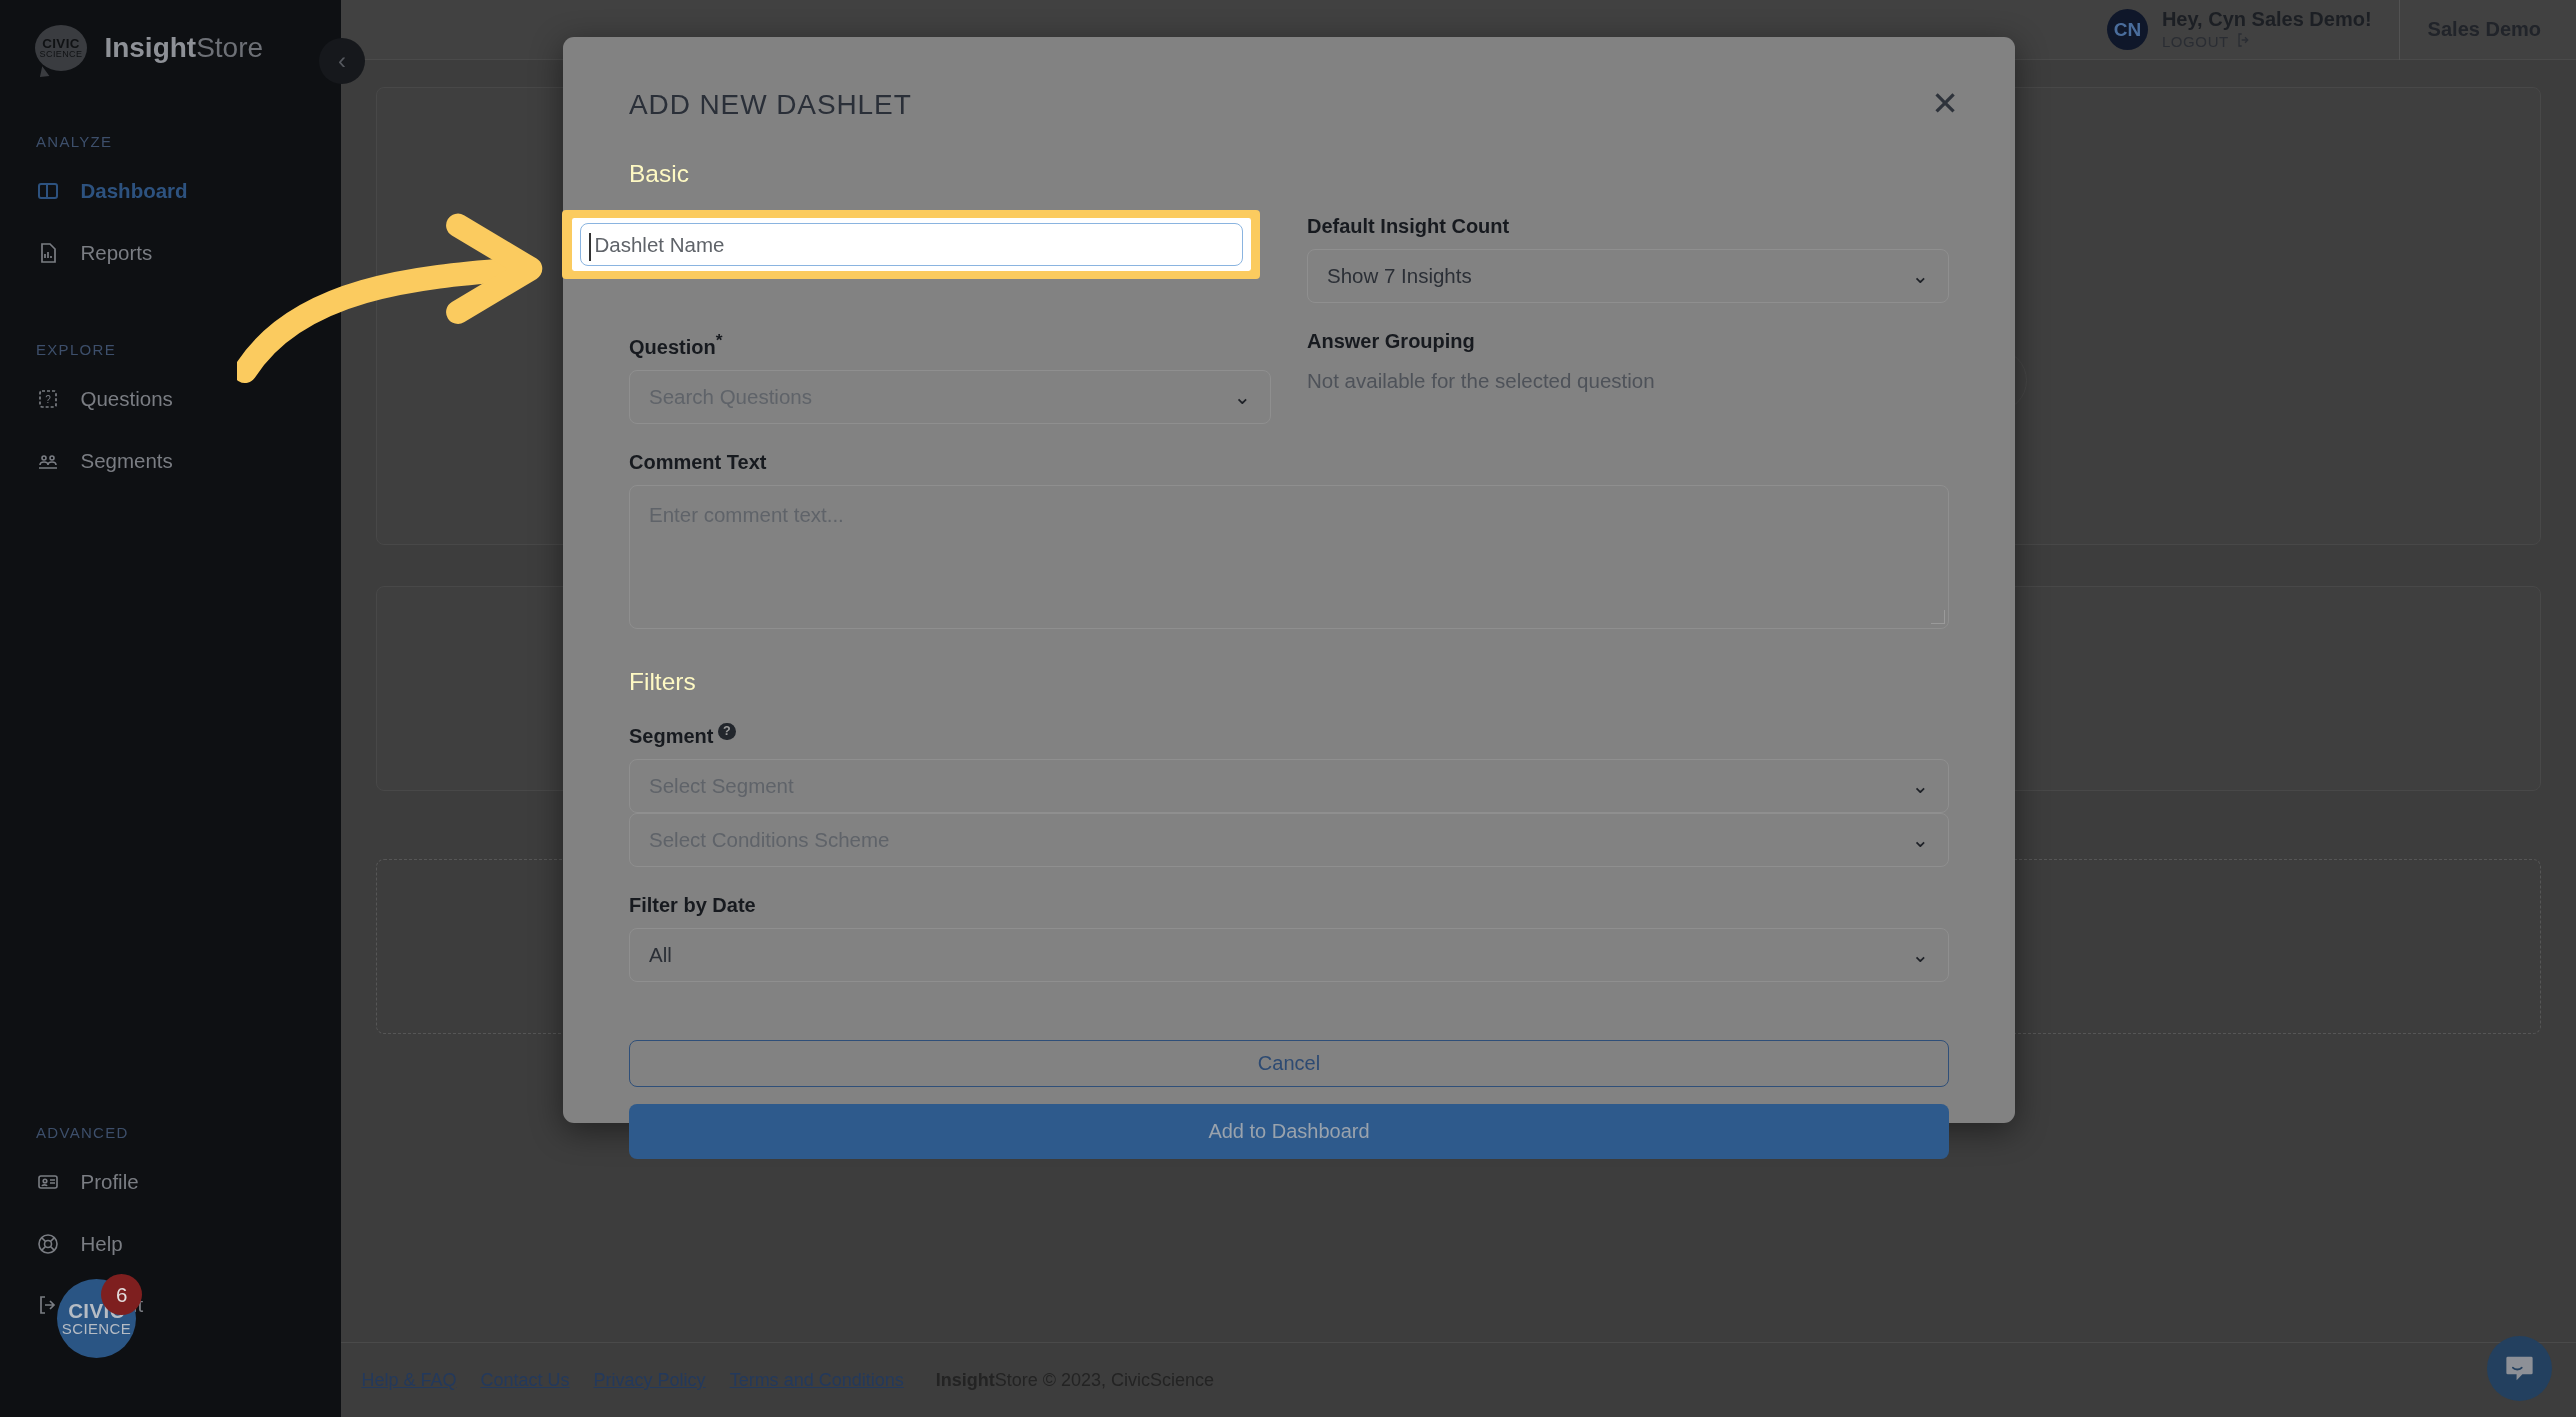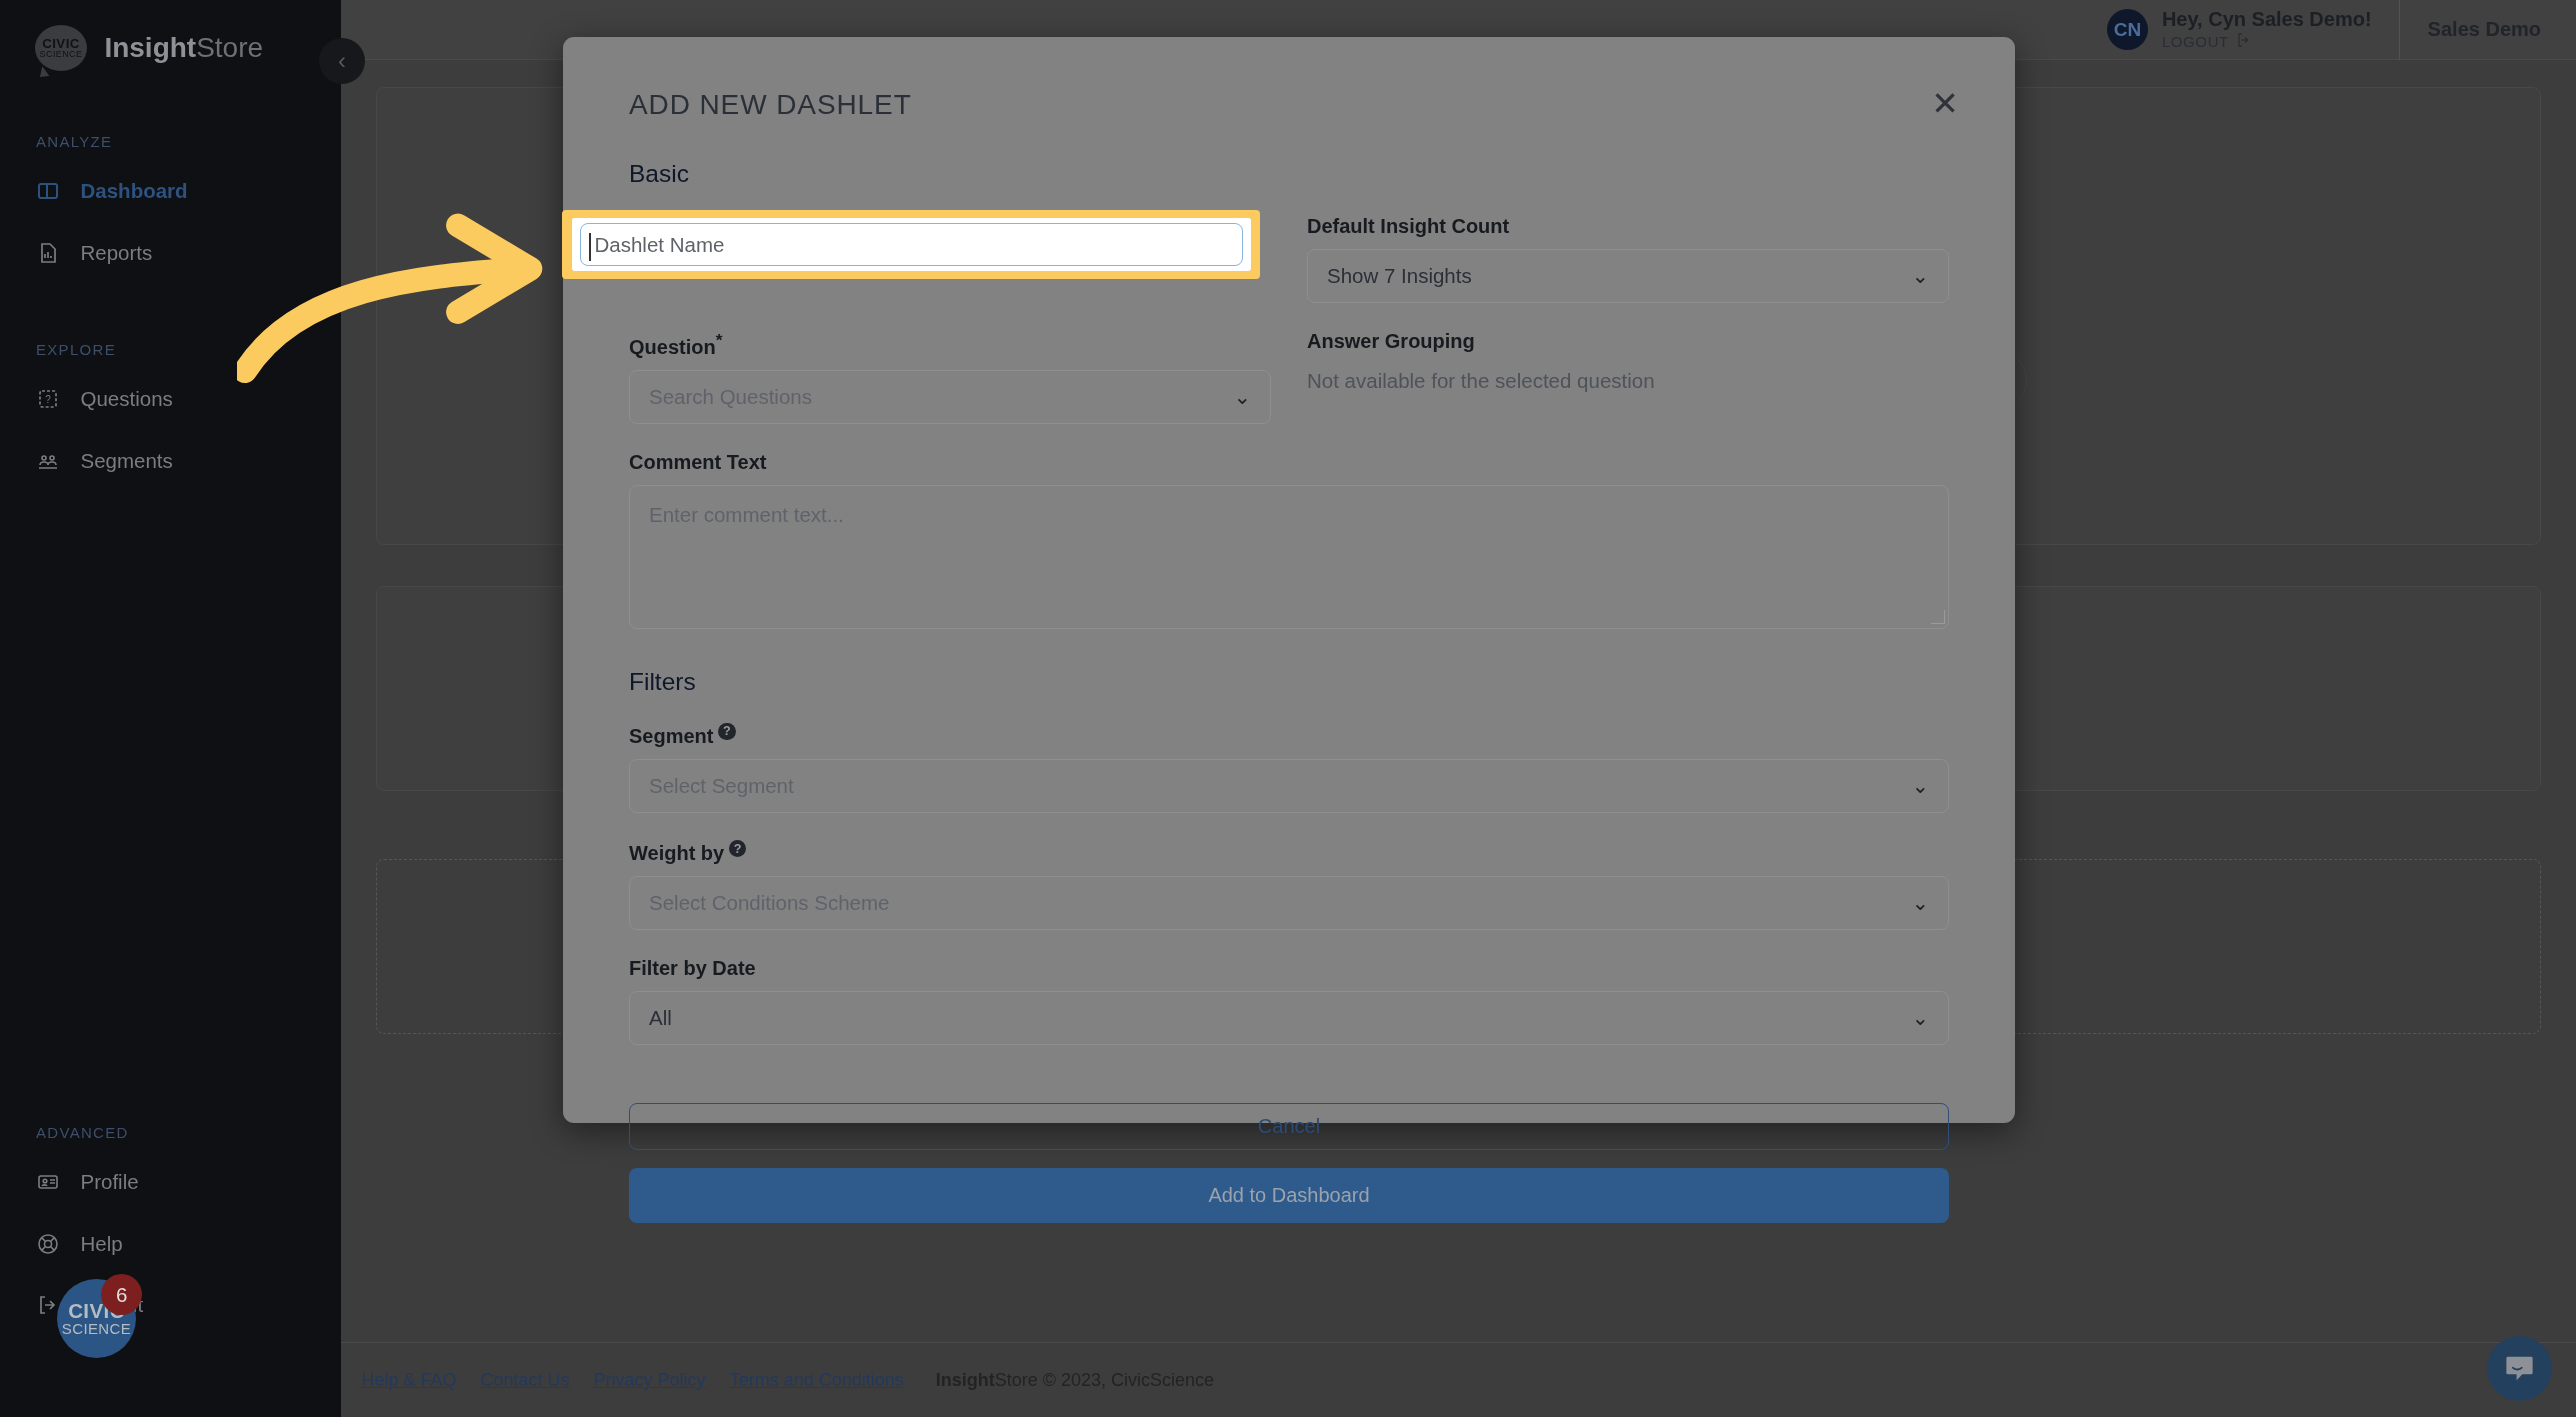--- a/index.html
+++ b/index.html
@@ -176,21 +176,21 @@
   }
   .modal-title {
     font-size: 28px; color: #2a2f38; letter-spacing: 0.9px;
     padding-top: 52px;
   }
   .modal-close {
     position: absolute; right: 52px; top: 52px;
     width: 36px; height: 36px; color: #2e333b; font-size: 33px;
     line-height: 30px; text-align: center; font-weight: 300;
   }
-  .section-title { font-size: 24.5px; color: #0f172a; margin-top: 39px; }
+  .section-title { font-size: 24.5px; color: #fef9c3; margin-top: 39px; }
   .row { display: flex; gap: 36px; }
   .col-l { width: 681px; }
   .col-r { width: 681px; }
   .fld-label {
     font-size: 20px; font-weight: 700; color: #171a1f;
     margin-top: 27px; margin-bottom: 11px; display: block;
   }
   .fld-label .req { font-size: 17.4px; vertical-align: super; }
   .help-dot {
     display: inline-flex; align-items: center; justify-content: center;
@@ -469,23 +469,20 @@
     <div class="section-title">Filters</div>
 
     <label class="fld-label">
       <span>Segment</span><span class="help-dot">?</span>
     </label>
     <div class="control col-l">
       <span class="ph">Select Segment</span>
       <span class="chev">⌄</span>
     </div>
 
-    <label class="fld-label">
-      <span>Weight by</span><span class="help-dot">?</span>
-    </label>
     <div class="control wide">
       <span class="ph">Select Conditions Scheme</span>
       <span class="chev">⌄</span>
     </div>
 
     <label class="fld-label">Filter by Date</label>
     <div class="control wide">
       <span>All</span>
       <span class="chev">⌄</span>
     </div>

